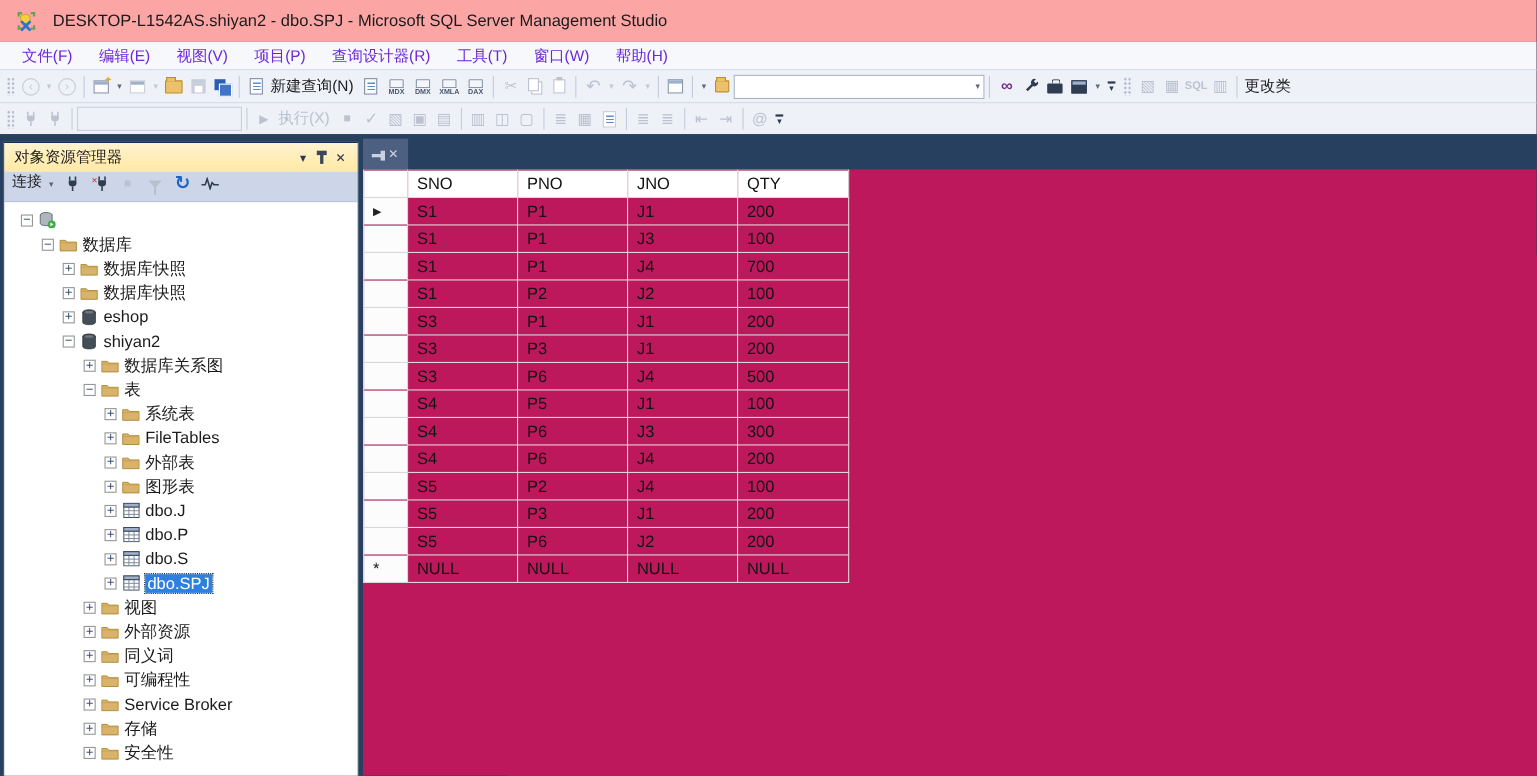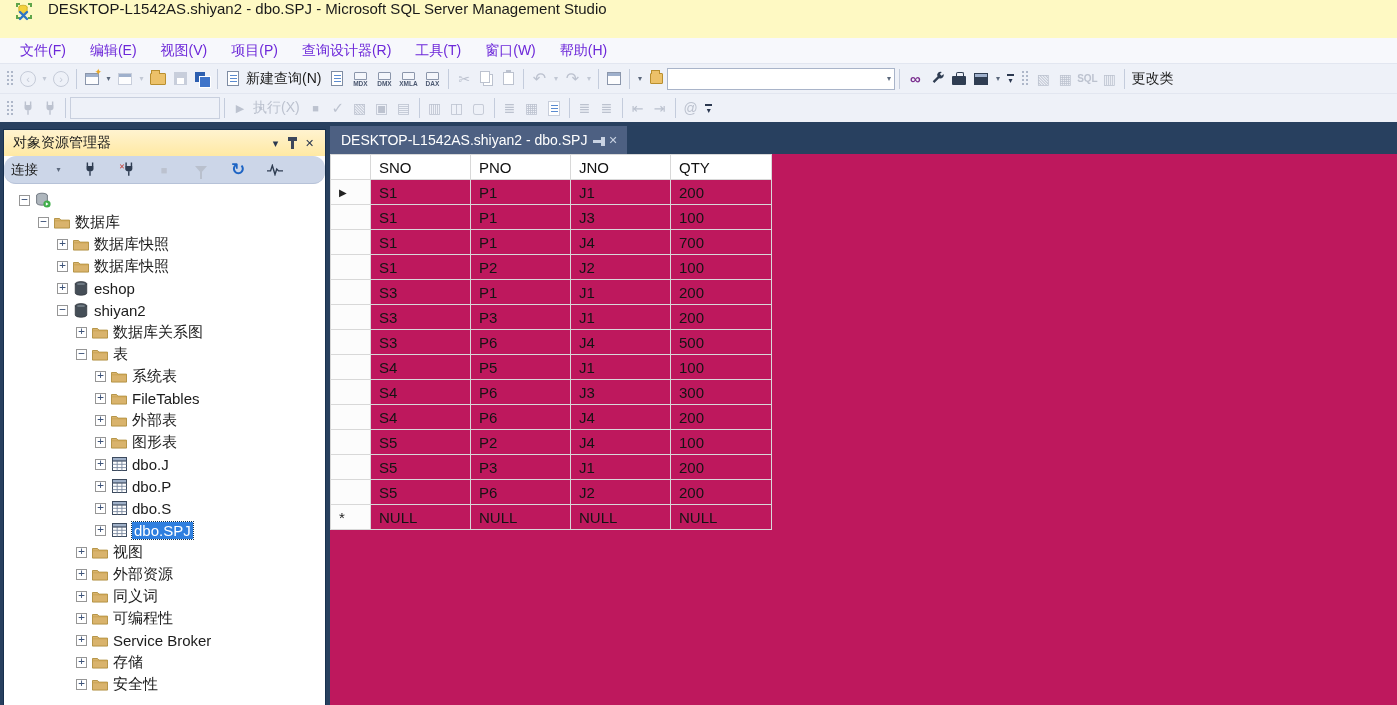--- a/index.html
+++ b/index.html
@@ -4,21 +4,21 @@
 <style>
   * { box-sizing: border-box; }
   html,body { margin:0; padding:0; }
   body {
     width:1397px; height:705px; overflow:hidden;
     background:#28405f;
     font-family:"Liberation Sans","DejaVu Sans",sans-serif;
     -webkit-font-smoothing:antialiased;
   }
   
-  .titlebar { height:38px; background:#fef9c3; display:flex; align-items:flex-start; padding-left:13px; gap:13px; }
+  .titlebar { height:38px; background:#fca5a5; display:flex; align-items:center; padding-left:13px; gap:13px; }
   .title-text { font-size:15px; color:#1a1a1a; }
   
   .menubar { height:25px; background:#f7f8fc; display:flex; align-items:center; padding-left:8px; }
   .menu-item { font-size:14px; color:#6d28d9; padding:2px 12px; }
   
   .tb { display:flex; align-items:center; background:#eef1f8; border-top:1px solid #e2e6f0; padding-left:2px; overflow:hidden; white-space:nowrap; }
   .tb1 { height:30px; }
   .tb2 { height:29px; }
   .grip { width:7px; height:17px; margin:0 4px; background-image:radial-gradient(circle,#aeb7c9 1px,transparent 1.2px); background-size:4px 4px; cursor:grab; flex:none; }
   .sep { width:1px; height:20px; background:#c4ccdc; margin:0 4px; flex:none; }
@@ -61,21 +61,21 @@
   .tb-label.dis { color:#bcc2cf; }
   .overflow-dd { display:flex; flex-direction:column; align-items:center; justify-content:center; min-width:14px; height:22px; color:#2b3850; font-size:8px; line-height:5px; flex:none; }
   .overflow-dd::before { content:""; width:7px; height:2px; background:#2b3850; margin-bottom:2px; }
   
   .main { display:flex; height:617px; padding:4px 0 0 3px; gap:4px; background:#28405f; }
   
   .oe { width:323px; display:flex; flex-direction:column; background:#fff; border:1px solid #17304e; margin-top:3px; flex:none; }
   .oe-title { height:26px; background:linear-gradient(#fff3d0,#ffe9a3); display:flex; align-items:center; padding:0 7px 0 9px; font-size:14px; color:#1a1a1a; flex:none; }
   .oe-title .spacer { flex:1; }
   .oe-title .tic { width:17px; height:17px; display:flex; align-items:center; justify-content:center; color:#2b3850; font-size:11px; }
-  .oe-tools { height:28px; background:#ccd6e8; border-bottom:1px solid #b6c2d8; display:flex; align-items:center; gap:15px; padding-left:7px; font-size:13.5px; color:#1d1d1d; flex:none;border-radius:12px; }
+  .oe-tools { height:28px; background:#ccd6e8; border-bottom:1px solid #b6c2d8; display:flex; gap:3px; padding-left:7px; font-size:13.5px; color:#1d1d1d; flex:none; }
   .oe-tree { flex:1; overflow:hidden; background:#fff; padding-top:5px; font-size:15px; color:#1b1b1b; }
   .trow { height:22px; display:flex; align-items:center; }
   .toggle { width:11px; height:11px; border:1px solid #969696; background:#fff; font-size:11px; line-height:8px; text-align:center; color:#3e547a; flex:none; margin-right:5px; font-family:"DejaVu Sans Mono",monospace; }
   .ticn { width:16px; height:16px; margin-right:5px; flex:none; display:flex; align-items:center; justify-content:center; }
   .tlabel { white-space:nowrap; }
   .tlabel.sel { background:#2f7fdf; color:#fff; outline:1px dotted #10314f; padding:0 2px; }
   
   .doc { flex:1; display:flex; flex-direction:column; min-width:0; }
   .tabstrip { height:28px; display:flex; flex:none; }
   .tab { background:#4d6082; color:#fff; display:flex; align-items:center; padding:0 9px 0 11px; font-size:14px; gap:9px; }
@@ -547,21 +547,20 @@
             </svg>
           </span>
           <span class="tlabel">安全性</span>
         </div>
       </div>
   </div>
 
   <div class="doc">
     <div class="tabstrip">
       <div class="tab">
-        <span>DESKTOP-L1542AS.shiyan2 - dbo.SPJ</span>
         <span class="tic">
             <span class="sh-pin" style="transform:rotate(90deg)"></span>
           </span>
         <span class="tic">✕</span>
       </div>
     </div>
     <div class="doc-content">
       <table class="grid" id="datagrid">
         <colgroup>
             <col style="width:40px">

